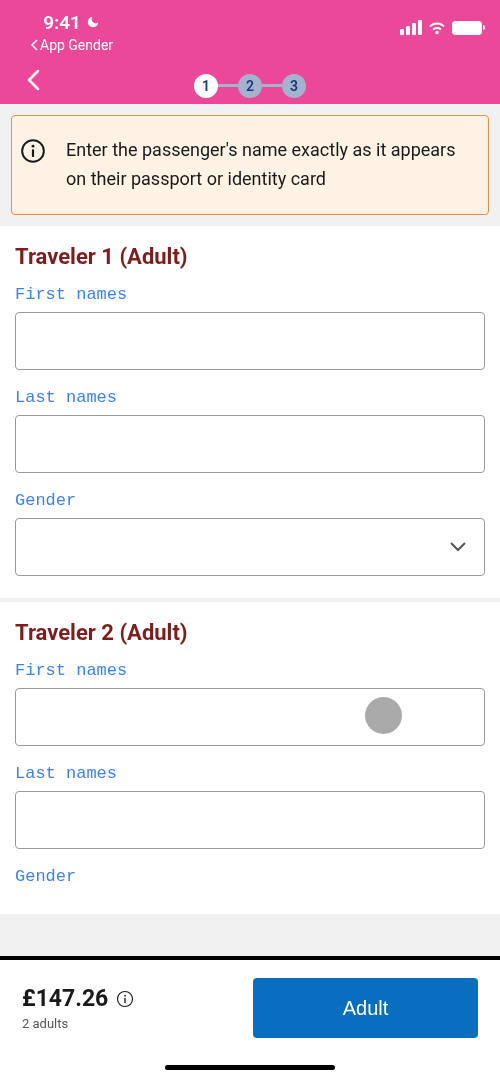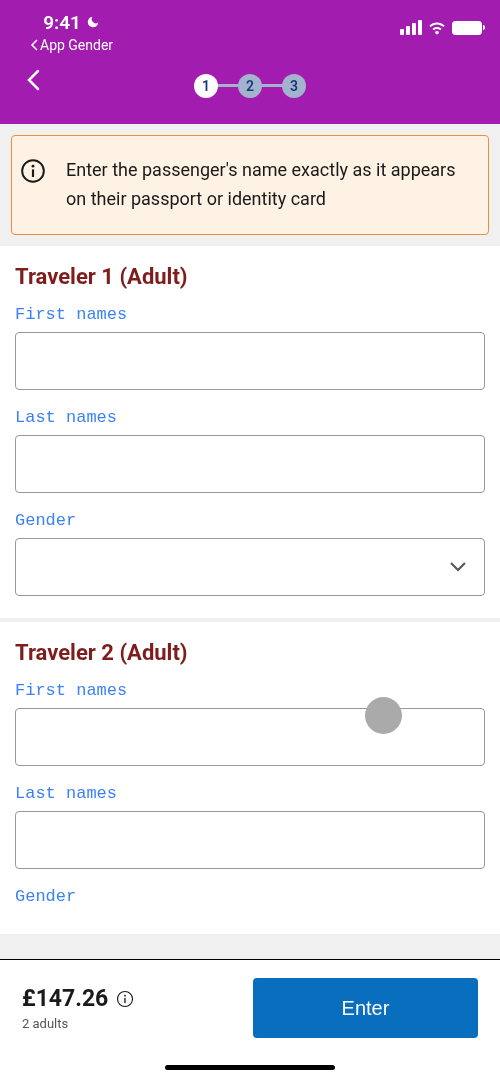--- a/index.html
+++ b/index.html
@@ -9,23 +9,23 @@
     }
     body {
       width: 500px;
       height: 1080px;
       font-family: -apple-system, BlinkMacSystemFont, "Segoe UI", Roboto, Helvetica, Arial, sans-serif;
       background: #f0f0f0;
       position: relative;
       overflow: hidden;
     }
     .header {
-      background: #a21caf;
+      background: #ec4899;
       color: white;
-      height: 124px;
+      height: 104px;
     }
     .status-bar {
       display: flex;
       justify-content: space-between;
       align-items: center;
       padding: 10px 18px 0 30px;
       height: 53px;
     }
     .status-left {
       display: flex;
@@ -211,21 +211,21 @@
     .bottom-bar {
       position: absolute;
       bottom: 0;
       left: 0;
       right: 0;
       background: white;
       padding: 18px 22px 42px 22px;
       display: flex;
       align-items: center;
       justify-content: space-between;
-      border-top: 1px solid #000000;
+      border-top: 4px solid #000000;
     }
     .price-row {
       display: flex;
       align-items: center;
       gap: 8px;
     }
     .price {
       font-size: 23px;
       font-weight: 700;
       color: #1a1a1a;
@@ -358,16 +358,16 @@
     <div class="price-row">
       <span class="price">£147.26</span>
       <svg class="info-circle" viewBox="0 0 24 24" fill="none">
         <circle cx="12" cy="12" r="10" stroke="#1a1a1a" stroke-width="1.5"></circle>
         <circle cx="12" cy="7.5" r="1.2" fill="#1a1a1a"></circle>
         <rect x="11.1" y="10.5" width="1.8" height="7" fill="#1a1a1a"></rect>
       </svg>
     </div>
     <div class="passenger-count">2 adults</div>
   </div>
-  <button class="next-button">Enter</button>
+  <button class="next-button">Adult</button>
 </div>
 
 <div class="home-indicator"></div>
 
 </body></html>

